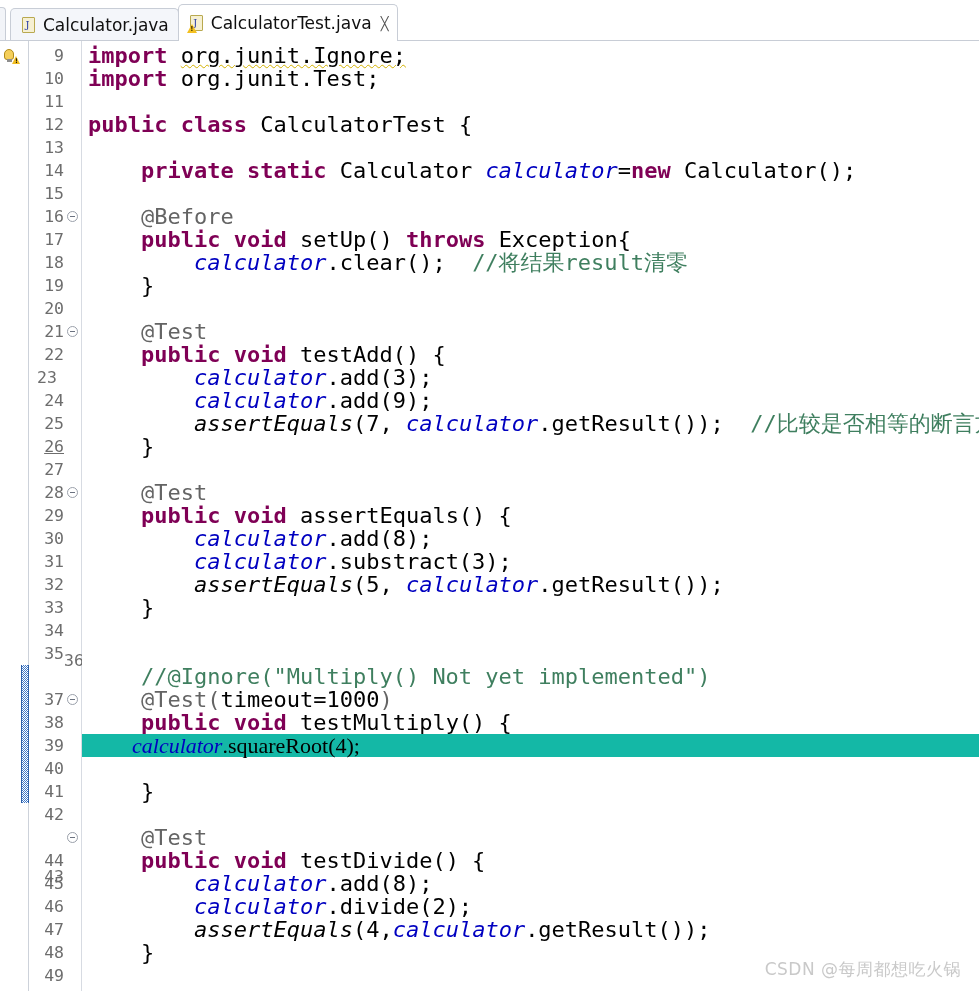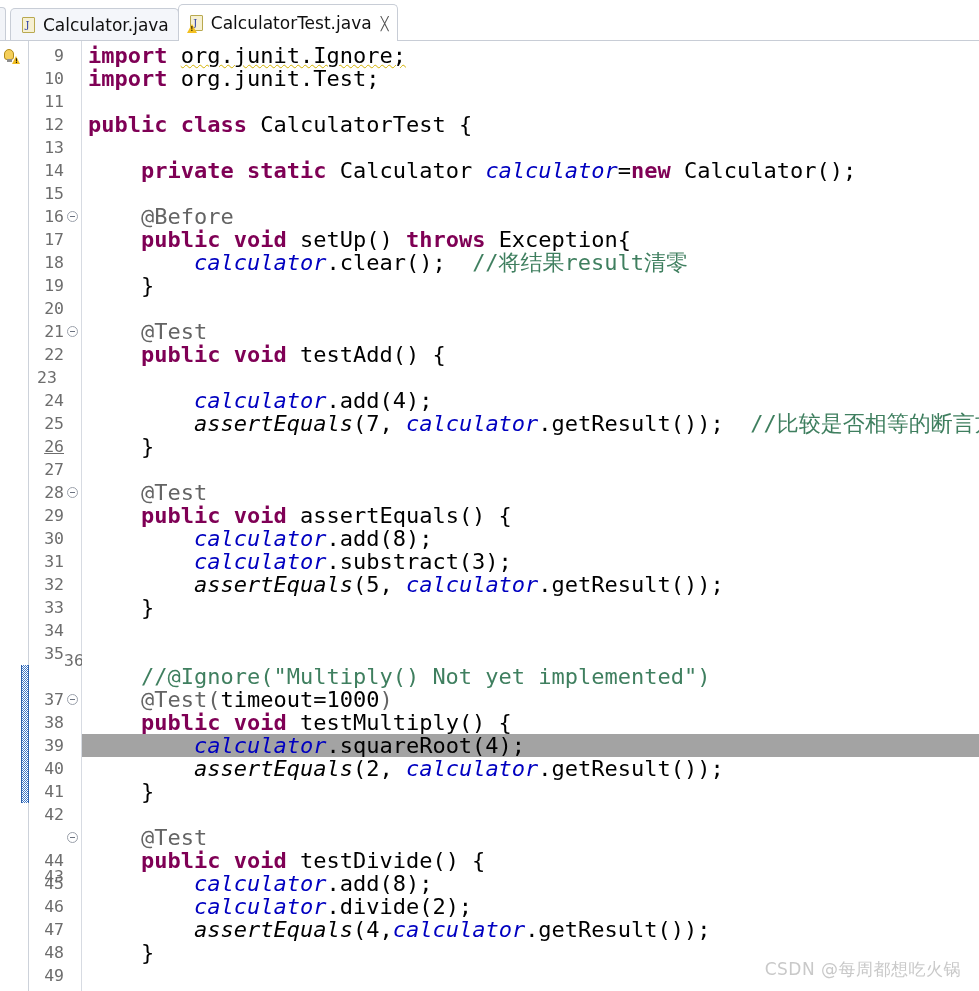--- a/index.html
+++ b/index.html
@@ -238,21 +238,22 @@
     position: relative;
     height: 23px;
     line-height: 23px;
     white-space: pre;
     font-family: "DejaVu Sans Mono", monospace;
     font-size: 22px;
     color: #000000;
     padding-left: 6px;
   }
   .code-line.highlight {
-    background: #a3a3a3;
+    background: #14b8a6;
+    font-family: Liberation Serif, serif;
   }
 
   .kw  { color: #7f0055; font-weight: bold; }
   .fld { color: #0000c0; font-style: italic; }
   .stm { color: #000000; font-style: italic; }
   .ann { color: #646464; }
   .cmt { color: #3f7f5f; }
   .plain { color: #000000; }
   .warnline {
     text-decoration: underline;
@@ -367,37 +368,37 @@
         <div class="code-line" style="position: absolute; left: 0px; right: 0px; top: 95px;">&nbsp;</div>
         <div class="code-line" style="position: absolute; left: 0px; right: 0px; top: 118px;"><span class="plain">    </span><span class="kw">private </span><span class="kw">static </span><span class="plain">Calculator </span><span class="fld">calculator</span><span class="plain">=</span><span class="kw">new</span><span class="plain"> Calculator();</span></div>
         <div class="code-line" style="position: absolute; left: 0px; right: 0px; top: 141px;">&nbsp;</div>
         <div class="code-line" style="position: absolute; left: 0px; right: 0px; top: 164px;"><span class="plain">    </span><span class="ann">@Before</span></div>
         <div class="code-line" style="position: absolute; left: 0px; right: 0px; top: 187px;"><span class="plain">    </span><span class="kw">public </span><span class="kw">void </span><span class="plain">setUp() </span><span class="kw">throws </span><span class="plain">Exception{</span></div>
         <div class="code-line" style="position: absolute; left: 0px; right: 0px; top: 210px;"><span class="plain">        </span><span class="fld">calculator</span><span class="plain">.clear();  </span><span class="cmt">//将结果result清零</span></div>
         <div class="code-line" style="position: absolute; left: 0px; right: 0px; top: 233px;"><span class="plain">    }</span></div>
         <div class="code-line" style="position: absolute; left: 0px; right: 0px; top: 256px;">&nbsp;</div>
         <div class="code-line" style="position: absolute; left: 0px; right: 0px; top: 279px;"><span class="plain">    </span><span class="ann">@Test</span></div>
         <div class="code-line" style="position: absolute; left: 0px; right: 0px; top: 302px;"><span class="plain">    </span><span class="kw">public </span><span class="kw">void </span><span class="plain">testAdd() {</span></div>
-        <div class="code-line" style="position: absolute; left: 0px; right: 0px; top: 348px;"><span class="plain">        </span><span class="fld">calculator</span><span class="plain">.add(4);</span></div>
+        <div class="code-line" style="position: absolute; left: 0px; right: 0px; top: 325px;"><span class="plain">        </span><span class="fld">calculator</span><span class="plain">.add(3);</span></div>
+        <div class="code-line" style="position: absolute; left: 0px; right: 0px; top: 348px;"><span class="plain">        </span><span class="fld">calculator</span><span class="plain">.add(9);</span></div>
         <div class="code-line" style="position: absolute; left: 0px; right: 0px; top: 371px;"><span class="plain">        </span><span class="stm">assertEquals</span><span class="plain">(7, </span><span class="fld">calculator</span><span class="plain">.getResult());  </span><span class="cmt">//比较是否相等的断言方法</span></div>
         <div class="code-line" style="position: absolute; left: 0px; right: 0px; top: 394px;"><span class="plain">    }</span></div>
         <div class="code-line" style="position: absolute; left: 0px; right: 0px; top: 417px;">&nbsp;</div>
         <div class="code-line" style="position: absolute; left: 0px; right: 0px; top: 440px;"><span class="plain">    </span><span class="ann">@Test</span></div>
         <div class="code-line" style="position: absolute; left: 0px; right: 0px; top: 463px;"><span class="plain">    </span><span class="kw">public </span><span class="kw">void </span><span class="plain">assertEquals() {</span></div>
         <div class="code-line" style="position: absolute; left: 0px; right: 0px; top: 486px;"><span class="plain">        </span><span class="fld">calculator</span><span class="plain">.add(8);</span></div>
         <div class="code-line" style="position: absolute; left: 0px; right: 0px; top: 509px;"><span class="plain">        </span><span class="fld">calculator</span><span class="plain">.substract(3);</span></div>
         <div class="code-line" style="position: absolute; left: 0px; right: 0px; top: 532px;"><span class="plain">        </span><span class="stm">assertEquals</span><span class="plain">(5, </span><span class="fld">calculator</span><span class="plain">.getResult());</span></div>
         <div class="code-line" style="position: absolute; left: 0px; right: 0px; top: 555px;"><span class="plain">    }</span></div>
         <div class="code-line" style="position: absolute; left: 0px; right: 0px; top: 578px;">&nbsp;</div>
         <div class="code-line" style="position: absolute; left: 0px; right: 0px; top: 601px;">&nbsp;</div>
         <div class="code-line" style="position: absolute; left: 0px; right: 0px; top: 624px;"><span class="plain">    </span><span class="cmt">//@Ignore("Multiply() Not yet implemented")</span></div>
         <div class="code-line" style="position: absolute; left: 0px; right: 0px; top: 647px;"><span class="plain">    </span><span class="ann">@Test</span><span class="ann">(</span><span class="plain">timeout=1000</span><span class="ann">)</span></div>
         <div class="code-line" style="position: absolute; left: 0px; right: 0px; top: 670px;"><span class="plain">    </span><span class="kw">public </span><span class="kw">void </span><span class="plain">testMultiply() {</span></div>
         <div class="code-line highlight" style="position: absolute; left: 0px; right: 0px; top: 693px;"><span class="plain">        </span><span class="fld">calculator</span><span class="plain">.squareRoot(4);</span></div>
-        <div class="code-line" style="position: absolute; left: 0px; right: 0px; top: 716px;"><span class="plain">        </span><span class="stm">assertEquals</span><span class="plain">(2, </span><span class="fld">calculator</span><span class="plain">.getResult());</span></div>
         <div class="code-line" style="position: absolute; left: 0px; right: 0px; top: 739px;"><span class="plain">    }</span></div>
         <div class="code-line" style="position: absolute; left: 0px; right: 0px; top: 762px;">&nbsp;</div>
         <div class="code-line" style="position: absolute; left: 0px; right: 0px; top: 785px;"><span class="plain">    </span><span class="ann">@Test</span></div>
         <div class="code-line" style="position: absolute; left: 0px; right: 0px; top: 808px;"><span class="plain">    </span><span class="kw">public </span><span class="kw">void </span><span class="plain">testDivide() {</span></div>
         <div class="code-line" style="position: absolute; left: 0px; right: 0px; top: 831px;"><span class="plain">        </span><span class="fld">calculator</span><span class="plain">.add(8);</span></div>
         <div class="code-line" style="position: absolute; left: 0px; right: 0px; top: 854px;"><span class="plain">        </span><span class="fld">calculator</span><span class="plain">.divide(2);</span></div>
         <div class="code-line" style="position: absolute; left: 0px; right: 0px; top: 877px;"><span class="plain">        </span><span class="stm">assertEquals</span><span class="plain">(4,</span><span class="fld">calculator</span><span class="plain">.getResult());</span></div>
         <div class="code-line" style="position: absolute; left: 0px; right: 0px; top: 900px;"><span class="plain">    }</span></div>
         <div class="code-line" style="position: absolute; left: 0px; right: 0px; top: 923px;">&nbsp;</div>
       </div>

